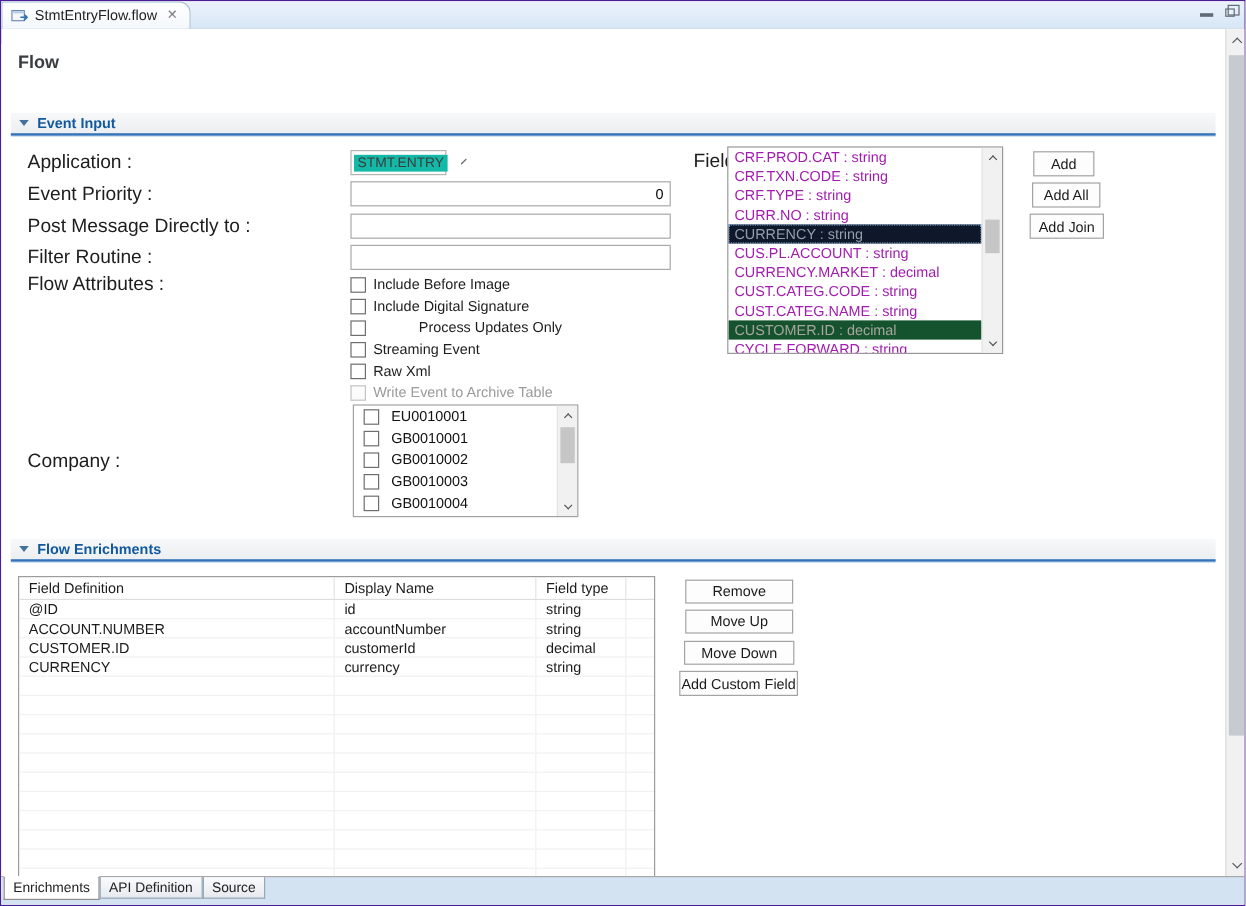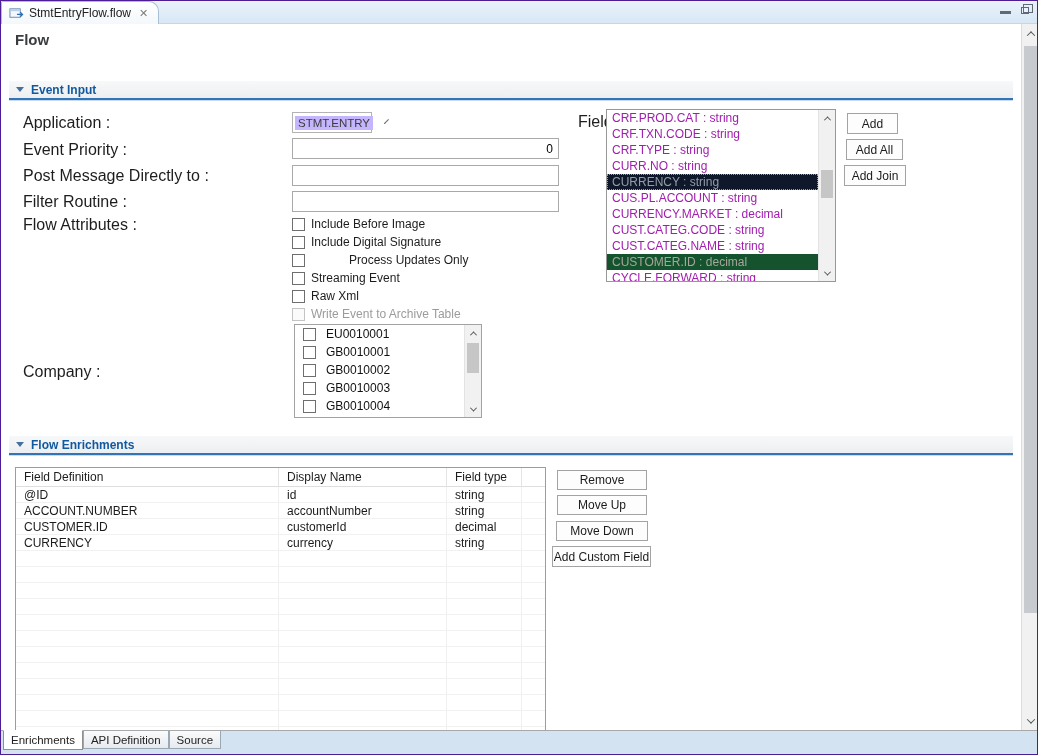--- a/index.html
+++ b/index.html
@@ -15,36 +15,36 @@
           background:linear-gradient(180deg,#ffffff 0%,#f4f8fc 100%);
           border:1px solid #a9bfd4; border-bottom:none; border-radius:2px 10px 0 0; }
   .etab-title { font-size:12px; color:#222; white-space:nowrap; }
   .etab-close { font-size:11px; color:#7d7d7d; margin-left:3px; cursor:pointer; line-height:11px; }
   .winctrls { position:absolute; right:8px; top:4px; display:flex; gap:10px; align-items:center; }
   .icon-min { width:11px; height:9px; border-bottom:3px solid #5f6a74; }
   .icon-restore { position:relative; width:8px; height:7px; border:1px solid #5f6a74; background:#eaf2fb; margin-top:2px; }
   .icon-restore::before { content:""; position:absolute; left:1px; top:-4px; width:8px; height:7px; border:1px solid #5f6a74; }
 
   
-  .content { position:absolute; left:0; top:23px; width:1020px; height:706px; background:#fff; overflow:hidden; }
+  .content { position:absolute; left:0; top:36px; width:1020px; height:706px; background:#fff; overflow:hidden; }
   .page-title { position:absolute; left:14px; top:7px; font-size:15px; font-weight:bold; color:#3a3d40; }
 
   .sec { position:absolute; left:8px; width:1004px; height:17px;
          background:linear-gradient(180deg,#f7f8f9,#eceff1);
          display:flex; align-items:center; gap:7px; padding-left:7px; cursor:pointer; }
   .tri { width:0; height:0; border-left:4px solid transparent; border-right:4px solid transparent;
          border-top:5px solid #45719f; }
   .sec-t { font-size:12px; font-weight:bold; color:#11589f; }
   .keyline { position:absolute; left:8px; width:1004px; height:2px; background:#3473ba; box-shadow:0 1px 0 #c8dbee; }
 
   .lbl { position:absolute; font-size:16px; color:#1d1d1d; white-space:nowrap; line-height:14px; }
 
   .combo { position:absolute; left:291px; top:88px; width:80px; height:21px; background:#fff;
            border:1px solid #b3b3b3; display:flex; align-items:center; cursor:default; }
-  .combo-val { background:#c4b5fd; color:#3c3c3c; font-size:11.5px; margin:2px 8px 2px 2px; padding:1px 3px; white-space:nowrap; }
+  .combo-val { background:#14b8a6; color:#3c3c3c; font-size:11.5px; margin:2px 8px 2px 2px; padding:1px 3px; white-space:nowrap; }
   .combo .chev { margin-left:5px; }
 
   .txt { position:absolute; height:21px; border:1px solid #a9a9a9; background:#fff;
          font:12px "Liberation Sans", sans-serif; color:#000; padding:0 5px; }
   .txt.right { text-align:right; }
 
   .chev { display:inline-block; width:6px; height:6px;
           border-right:1.5px solid #6d6d6d; border-bottom:1.5px solid #6d6d6d; }
   .chev.down { transform:rotate(45deg) translate(-1px,-1px); }
   .chev.up   { transform:rotate(225deg) translate(-1px,-1px); }
@@ -71,21 +71,21 @@
 
   
   .sb { position:absolute; top:0; right:0; width:17px; height:100%; background:#f1f1f1; border-left:1px solid #e3e3e3; }
   .sb .ar { position:absolute; left:0; width:16px; height:16px; display:flex; align-items:center; justify-content:center; }
   .sb .ar.top { top:0; } .sb .ar.bot { bottom:0; }
   .sb .ar .chev { border-color:#505050; width:5px; height:5px; }
   .sb .thumb { position:absolute; left:2px; width:12px; background:#c6c6c6; }
 
   .btn { position:absolute; display:flex; align-items:center; justify-content:center;
          background:#fdfdfd; border:1px solid #a3a3a3; font:12px "Liberation Sans", sans-serif;
-         color:#1b1b1b; cursor:pointer; }
+         color:#1b1b1b; cursor:pointer;margin-left:14px; }
 
   
   .table { position:absolute; left:14px; top:443px; width:531px; height:284px;
            border:1px solid #9c9c9c; background:#fff; overflow:hidden; }
   .thead { display:flex; height:19px; border-bottom:1px solid #dedede; }
   .th { font-size:12px; color:#1c1c1c; padding-left:8px; line-height:19px; border-right:1px solid #e4e4e4; overflow:hidden; white-space:nowrap; }
   .tr { display:flex; height:16px; line-height:16px; border-bottom:1px solid #f1f1f1; }
   .td { font-size:12px; color:#1b1b1b; padding-left:8px; border-right:1px solid #f0f0f0; overflow:hidden; white-space:nowrap; }
   .c1 { width:263px; } .c2 { width:168px; } .c3 { width:75px; } .c4 { flex:1; border-right:none; }
 

